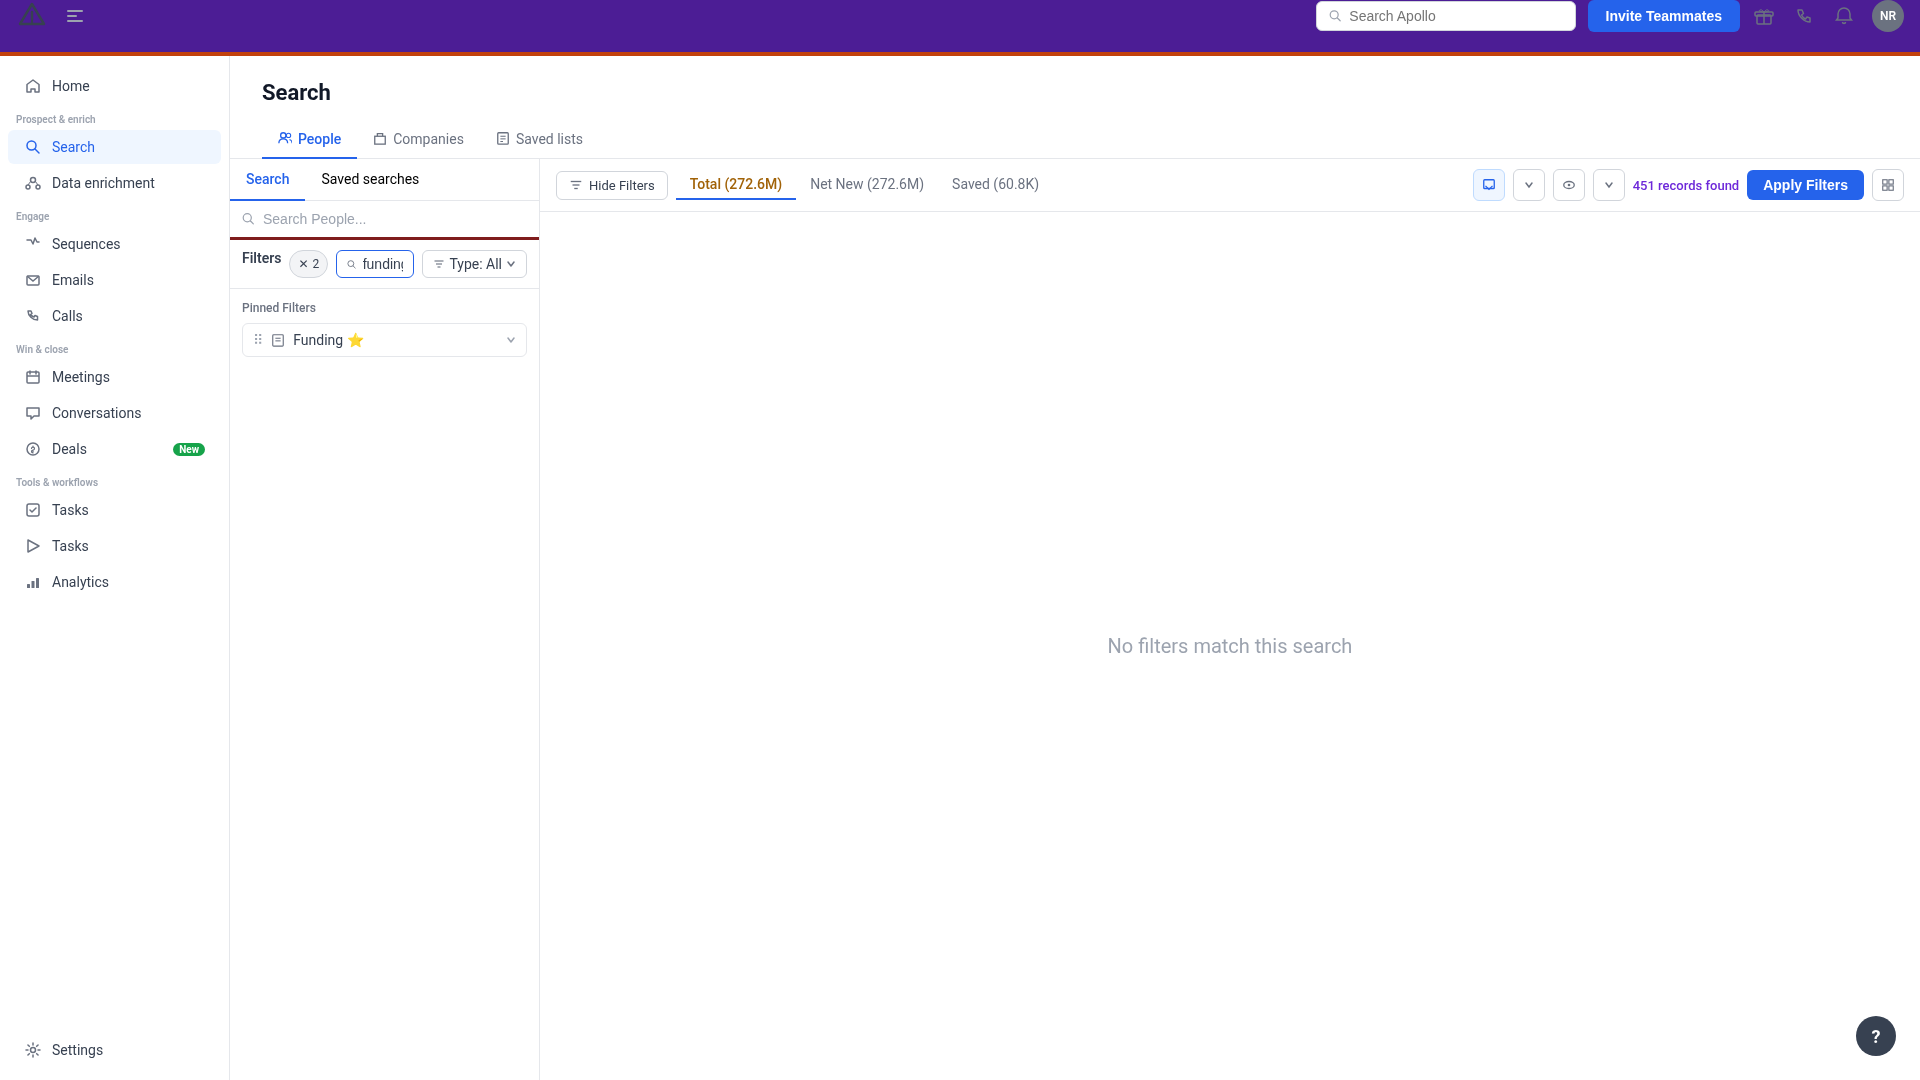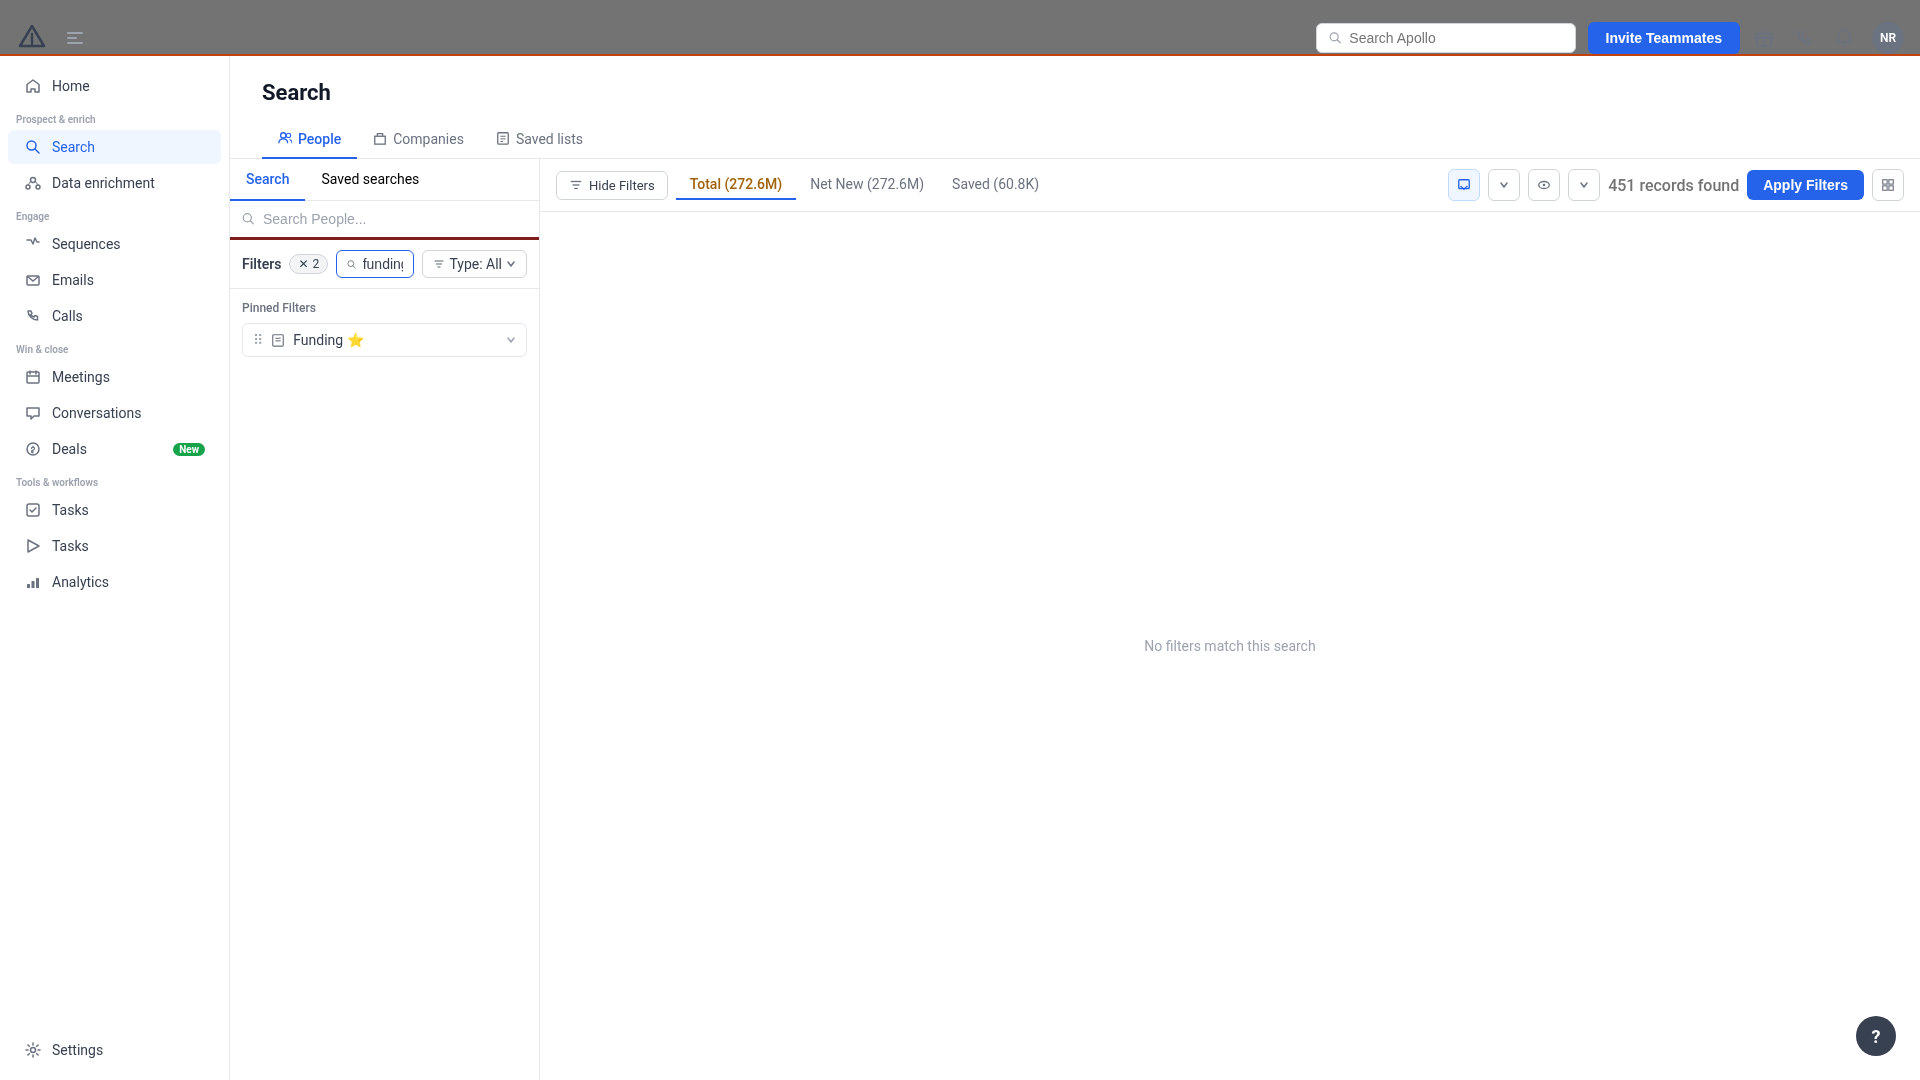--- a/index.html
+++ b/index.html
@@ -1,24 +1,24 @@
 <!DOCTYPE html>
 <html><head>
   <meta charset="utf-8">
   <style>
     * { box-sizing: border-box; margin: 0; padding: 0; }
     body { font-family: -apple-system, BlinkMacSystemFont, 'Segoe UI', Roboto, sans-serif; background: #f9fafb; color: #1a1a2e; height: 1080px; width: 1920px; overflow: hidden; display: flex; flex-direction: column; }
 
     
     .topbar {
       height: 56px;
-      background: #737373;
-      border-bottom: 2px solid #c2410c;
+      background: #4c1d95;
+      border-bottom: 4px solid #c2410c;
       display: flex;
-      align-items: flex-end;
+      align-items: flex-start;
       justify-content: space-between;
       padding: 0 16px;
       flex-shrink: 0;
       z-index: 10;
     }
     .topbar-left { display: flex; align-items: center; gap: 12px; }
     .logo-icon { width: 32px; height: 32px; display: flex; align-items: center; justify-content: center; }
     .logo-svg { width: 28px; height: 28px; }
     .sidebar-toggle { width: 30px; height: 30px; display: flex; align-items: center; justify-content: center; cursor: pointer; border-radius: 4px; }
     .topbar-right { display: flex; align-items: center; gap: 12px; }
@@ -83,21 +83,21 @@
 
     .search-people-input {
       display: flex; align-items: center; gap: 8px;
       padding: 10px 12px; border-bottom: 3px solid #7f1d1d;
     }
     .search-people-input input { border: none; outline: none; font-size: 14px; color: #374151; width: 100%; }
     .search-people-input input::placeholder { color: #9ca3af; }
 
     
     .filters-bar {
-      display: flex; align-items: center; gap: 8px; padding: 10px 12px;
+      display: flex; gap: 8px; padding: 10px 12px;
       border-bottom: 1px solid #e5e7eb;
     }
     .filters-label { font-size: 14px; font-weight: 600; color: #374151; }
     .filter-badge {
       display: flex; align-items: center; gap: 4px;
       background: #f3f4f6; border: 1px solid #d1d5db; border-radius: 14px;
       padding: 2px 8px; font-size: 12px; color: #374151;
     }
 
     .filter-search-box {
@@ -145,28 +145,28 @@
     .view-tab.active { color: #a16207; border-bottom: 2px solid #2563eb; font-weight: 500; }
     .right-spacer { flex: 1; }
     .toolbar-actions { display: flex; align-items: center; gap: 8px; }
     .icon-btn {
       width: 32px; height: 32px; display: flex; align-items: center; justify-content: center;
       border: 1px solid #d1d5db; border-radius: 6px; cursor: pointer; background: #fff;
       color: #6b7280; font-size: 14px;
     }
     .icon-btn.blue { color: #2563eb; border-color: #bfdbfe; background: #eff6ff; }
 
-    .records-count { font-size: 16px; color: #737373; font-weight: 500; }
+    .records-count { font-size: 13px; color: #6d28d9; font-weight: 500; }
     .apply-filters-btn {
       background: #2563eb; color: #fff; border: none; border-radius: 6px;
       padding: 7px 16px; font-size: 14px; font-weight: 600; cursor: pointer;
     }
     .grid-toggle-btn { width: 32px; height: 32px; display: flex; align-items: center; justify-content: center; border: 1px solid #d1d5db; border-radius: 6px; cursor: pointer; background: #fff; color: #6b7280; }
 
-    .no-filters-msg { flex: 1; display: flex; align-items: center; justify-content: center; font-size: 14px; color: #9ca3af; }
+    .no-filters-msg { flex: 1; display: flex; align-items: center; justify-content: center; font-size: 20px; color: #9ca3af; }
 
     
     .help-btn {
       position: fixed; bottom: 24px; right: 24px;
       width: 40px; height: 40px; background: #374151; border-radius: 50%;
       display: flex; align-items: center; justify-content: center;
       color: #fff; font-size: 18px; font-weight: 700; cursor: pointer;
     }
 
     svg { display: block; }

